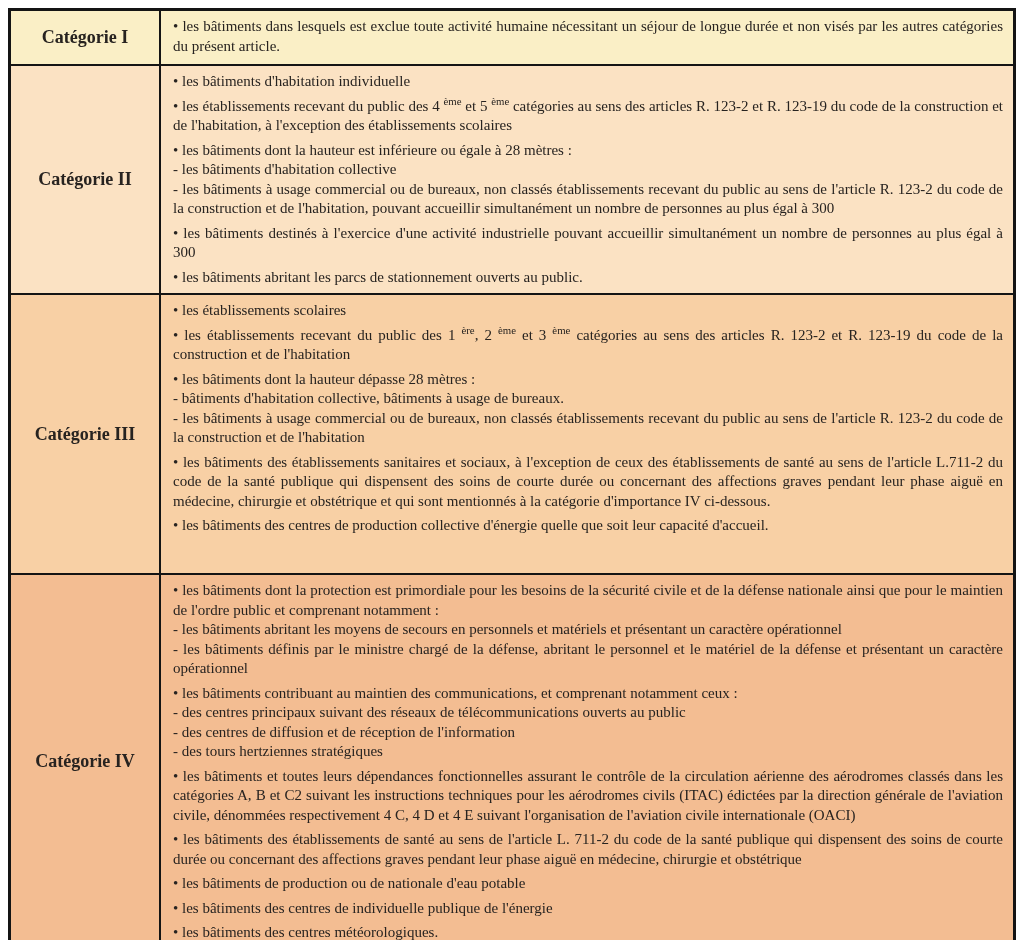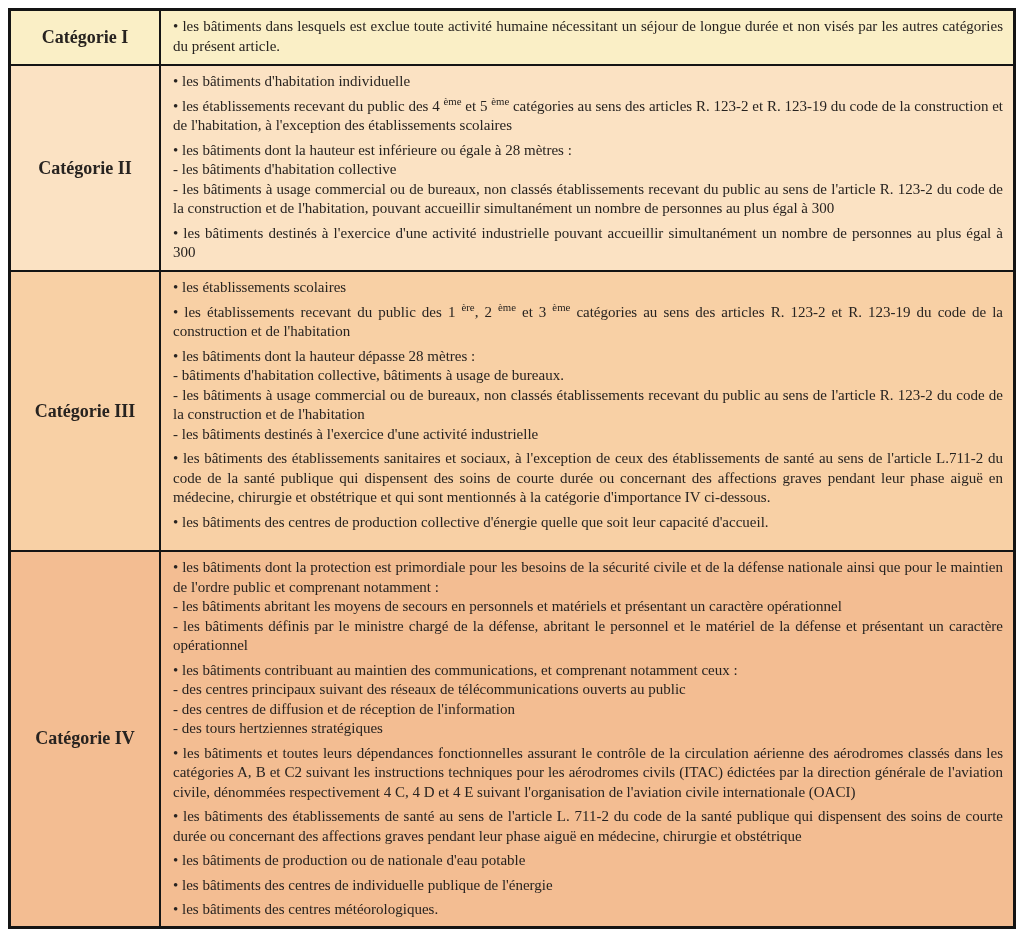--- a/index.html
+++ b/index.html
@@ -80,31 +80,31 @@
       </div>
       <div class="row" style="background: rgb(251, 226, 195);">
         <div class="label-cell">Catégorie II</div>
         <div class="content-cell">
           <p class="item bullet">• les bâtiments d'habitation individuelle</p>
           <p class="item bullet">• les établissements recevant du public des 4 <sup>ème</sup> et 5 <sup>ème</sup> catégories au sens des articles R. 123-2 et R. 123-19 du code de la construction et de l'habitation, à l'exception des établissements scolaires</p>
           <p class="item bullet">• les bâtiments dont la hauteur est inférieure ou égale à 28 mètres :</p>
           <p class="item dash">- les bâtiments d'habitation collective</p>
           <p class="item dash">- les bâtiments à usage commercial ou de bureaux, non classés établissements recevant du public au sens de l'article R. 123-2 du code de la construction et de l'habitation, pouvant accueillir simultanément un nombre de personnes au plus égal à 300</p>
           <p class="item bullet">• les bâtiments destinés à l'exercice d'une activité industrielle pouvant accueillir simultanément un nombre de personnes au plus égal à 300</p>
+          <p class="item bullet">• les bâtiments abritant les parcs de stationnement ouverts au public.</p>
         </div>
       </div>
       <div class="row" style="background: rgb(248, 208, 165);">
         <div class="label-cell">Catégorie III</div>
         <div class="content-cell">
           <p class="item bullet">• les établissements scolaires</p>
           <p class="item bullet">• les établissements recevant du public des 1 <sup>ère</sup>, 2 <sup>ème</sup> et 3 <sup>ème</sup> catégories au sens des articles R. 123-2 et R. 123-19 du code de la construction et de l'habitation</p>
           <p class="item bullet">• les bâtiments dont la hauteur dépasse 28 mètres :</p>
           <p class="item dash">- bâtiments d'habitation collective, bâtiments à usage de bureaux.</p>
           <p class="item dash">- les bâtiments à usage commercial ou de bureaux, non classés établissements recevant du public au sens de l'article R. 123-2 du code de la construction et de l'habitation</p>
-          <p class="item dash">- les bâtiments destinés à l'exercice d'une activité industrielle</p>
           <p class="item bullet">• les bâtiments des établissements sanitaires et sociaux, à l'exception de ceux des établissements de santé au sens de l'article L.711-2 du code de la santé publique qui dispensent des soins de courte durée ou concernant des affections graves pendant leur phase aiguë en médecine, chirurgie et obstétrique et qui sont mentionnés à la catégorie d'importance IV ci-dessous.</p>
           <p class="item bullet">• les bâtiments des centres de production collective d'énergie quelle que soit leur capacité d'accueil.</p>
         </div>
       </div>
       <div class="row" style="background: rgb(243, 189, 146);">
         <div class="label-cell">Catégorie IV</div>
         <div class="content-cell">
           <p class="item bullet">• les bâtiments dont la protection est primordiale pour les besoins de la sécurité civile et de la défense nationale ainsi que pour le maintien de l'ordre public et comprenant notamment :</p>
           <p class="item dash">- les bâtiments abritant les moyens de secours en personnels et matériels et présentant un caractère opérationnel</p>
           <p class="item dash">- les bâtiments définis par le ministre chargé de la défense, abritant le personnel et le matériel de la défense et présentant un caractère opérationnel</p>

